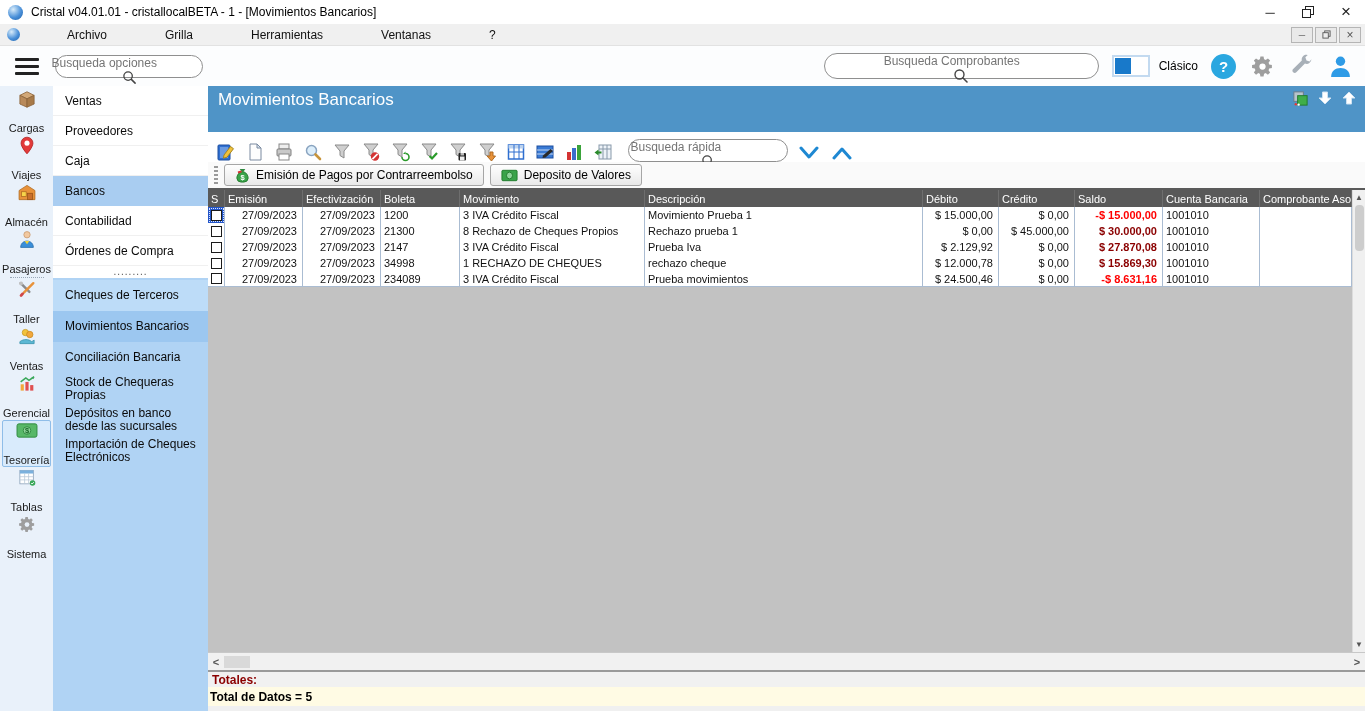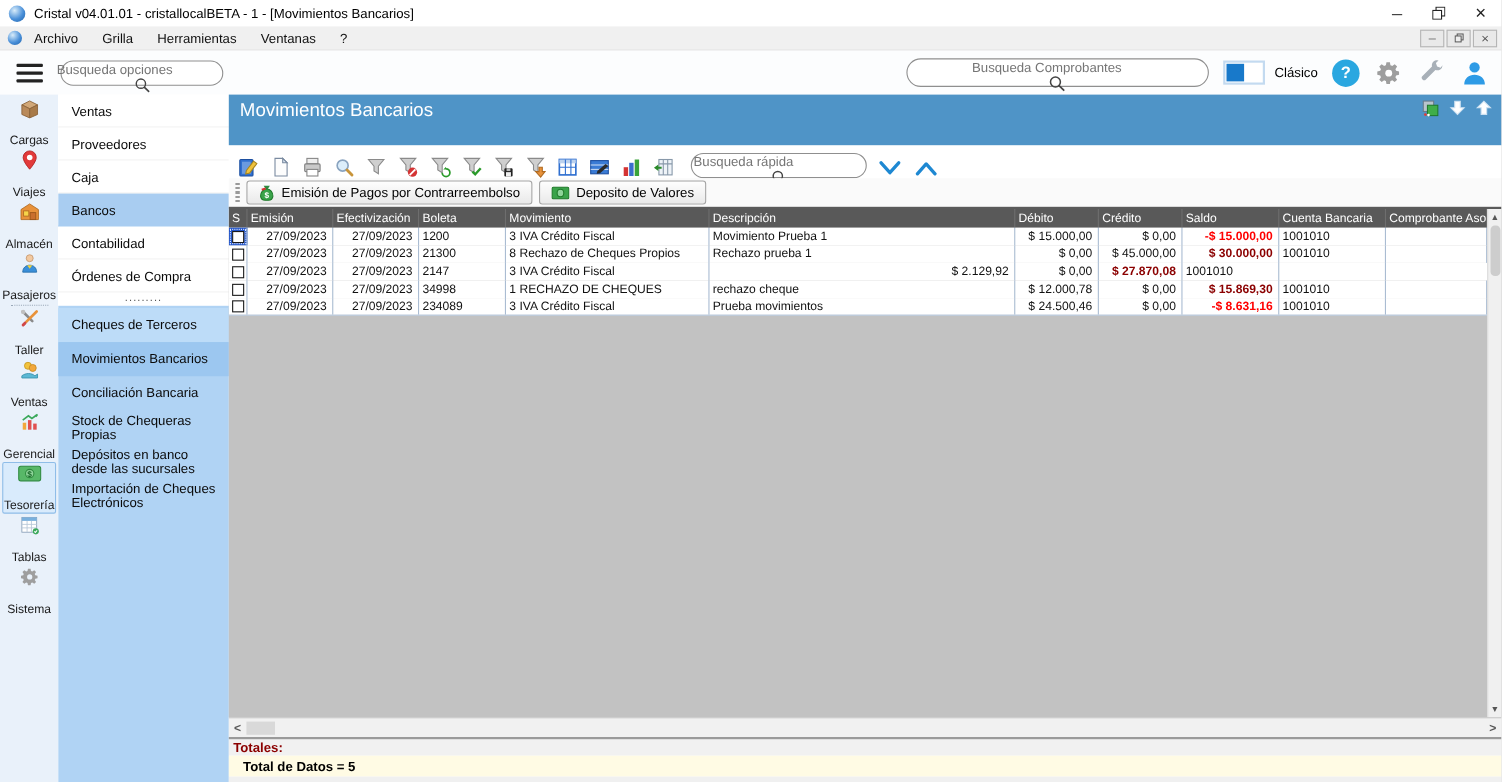--- a/index.html
+++ b/index.html
@@ -11,21 +11,21 @@
   .titlebar { height:24px; display:flex; align-items:center; background:#fff; padding-left:8px; flex:0 0 auto; }
   .globe { width:15px; height:15px; border-radius:50%; background:radial-gradient(circle at 35% 30%, #d8ecfa, #4a90d9 55%, #1c5fa8); flex:0 0 auto; }
   .titlebar .title { margin-left:8px; font-size:12px; color:#000; }
   .win-controls { margin-left:auto; display:flex; height:100%; }
   .wbtn { width:38px; height:100%; display:flex; align-items:center; justify-content:center; color:#222; font-size:13px; cursor:default; }
   .wbtn svg { display:block; }
 
   
   .menubar { height:22px; background:#f0f0f0; display:flex; align-items:center; padding-left:7px; border-bottom:1px solid #e2e2e2; flex:0 0 auto; }
   .menubar .globe { width:13px; height:13px; }
-  .menu-item { padding:0 11px; font-size:12px; color:#111; height:100%; display:flex; align-items:center; }
+  .menu-item { padding:0 11px; font-size:12px; color:#111; height:100%; display:flex; align-items:center;margin-left:36px; }
   .mdi-controls { margin-left:auto; display:flex; gap:2px; padding-right:4px; }
   .mdi-btn { width:22px; height:16px; background:#e9e9e9; border:1px solid #b5b5b5; display:flex; align-items:center; justify-content:center; font-size:9px; color:#555; }
 
   
   .topbar { height:40px; display:flex; align-items:center; background:#fcfdfe; flex:0 0 auto; }
   .tb-col-strip { width:53px; display:flex; justify-content:center; }
   .hamburger { width:24px; height:17px; display:flex; flex-direction:column; justify-content:space-between; }
   .hamburger i { display:block; height:3px; background:#222; border-radius:1px; }
   .tb-col-side { width:155px; padding-left:2px; }
   .search-pill { display:flex; align-items:center; border:1px solid #8f8f8f; border-radius:12px; background:#fff; height:23px; padding:0 8px;flex-direction:column; }
@@ -95,21 +95,21 @@
   .varrow { height:15px; width:100%; display:flex; align-items:center; justify-content:center; font-size:8px; color:#555; }
   .vthumb { width:9px; height:46px; background:#cdcdcd; border-radius:4px; }
   .vscroll .spacer { flex:1; }
 
   .hscroll { height:18px; background:#f1f1f1; border-top:1px solid #c8c8c8; display:flex; align-items:center; flex:0 0 auto; }
   .harrow { width:16px; text-align:center; color:#555; font-size:11px; font-weight:bold; }
   .hthumb { width:26px; height:12px; background:#d9d9d9; }
   .hscroll .spacer { flex:1; }
 
   .totales { height:17px; background:#f1f1f1; border-top:2px solid #9a9a9a; display:flex; align-items:center; padding-left:4px; font-size:12px; font-weight:bold; color:#8b0000; flex:0 0 auto; }
-  .totaldatos { height:19px; background:#fffbe4; display:flex; align-items:center; padding-left:13px; font-size:12px; font-weight:bold; color:#000; flex:0 0 auto; }
+  .totaldatos { height:19px; background:#fffbe4; display:flex; align-items:center; padding-left:2px; font-size:12px; font-weight:bold; color:#000; flex:0 0 auto; }
   .bottomstrip { height:5px; background:#f0f0f0; flex:0 0 auto; }
 </style>
 </head>
 <body>
 
 <div class="window">
 
   <div class="titlebar">
     <span class="globe"></span>
     <span class="title">Cristal v04.01.01 - cristallocalBETA - 1 - [Movimientos Bancarios]</span>
@@ -517,20 +517,21 @@
           </div>
 
           <div class="trow">
             <div class="cell-s">
                 <span class="cbx"></span>
               </div>
             <div class="c r">27/09/2023</div>
             <div class="c r">27/09/2023</div>
             <div class="c">2147</div>
             <div class="c">3 IVA Crédito Fiscal</div>
+            <div class="c">Prueba Iva</div>
             <div class="c r">$ 2.129,92</div>
             <div class="c r">$ 0,00</div>
             <div class="c r saldo pos">$ 27.870,08</div>
             <div class="c">1001010</div>
             <div class="c"></div>
           </div>
 
           <div class="trow">
             <div class="cell-s">
                 <span class="cbx"></span>

